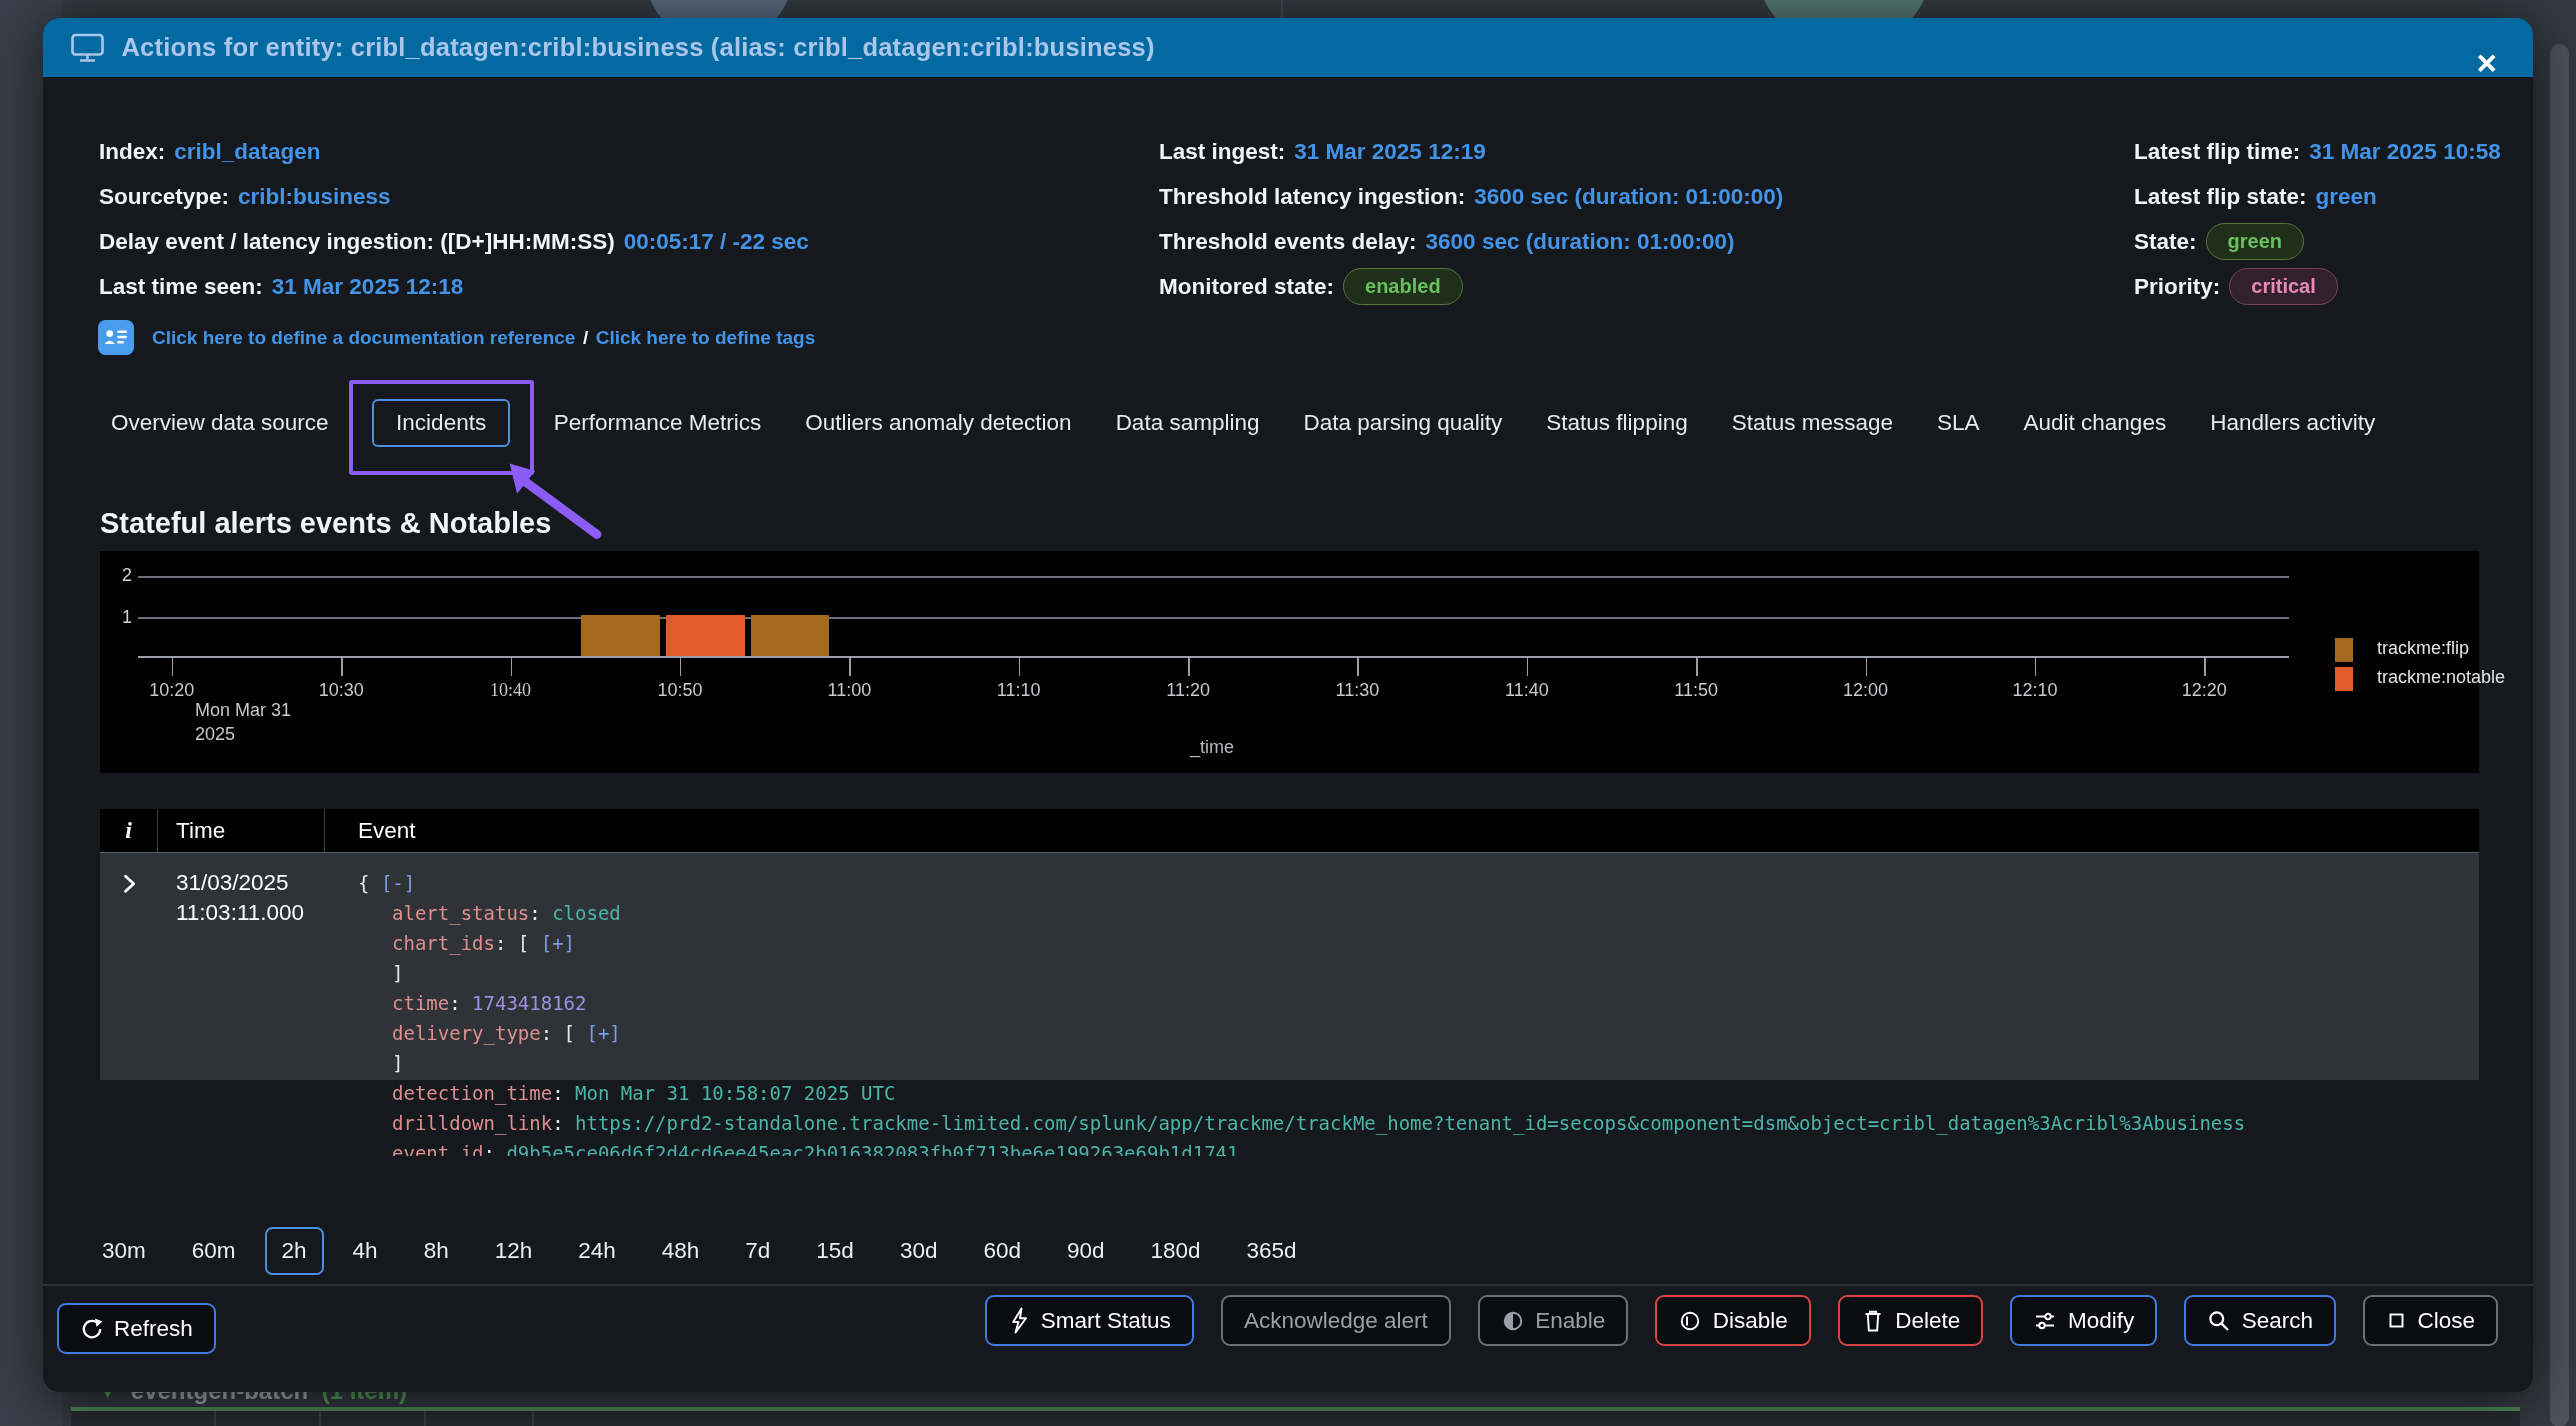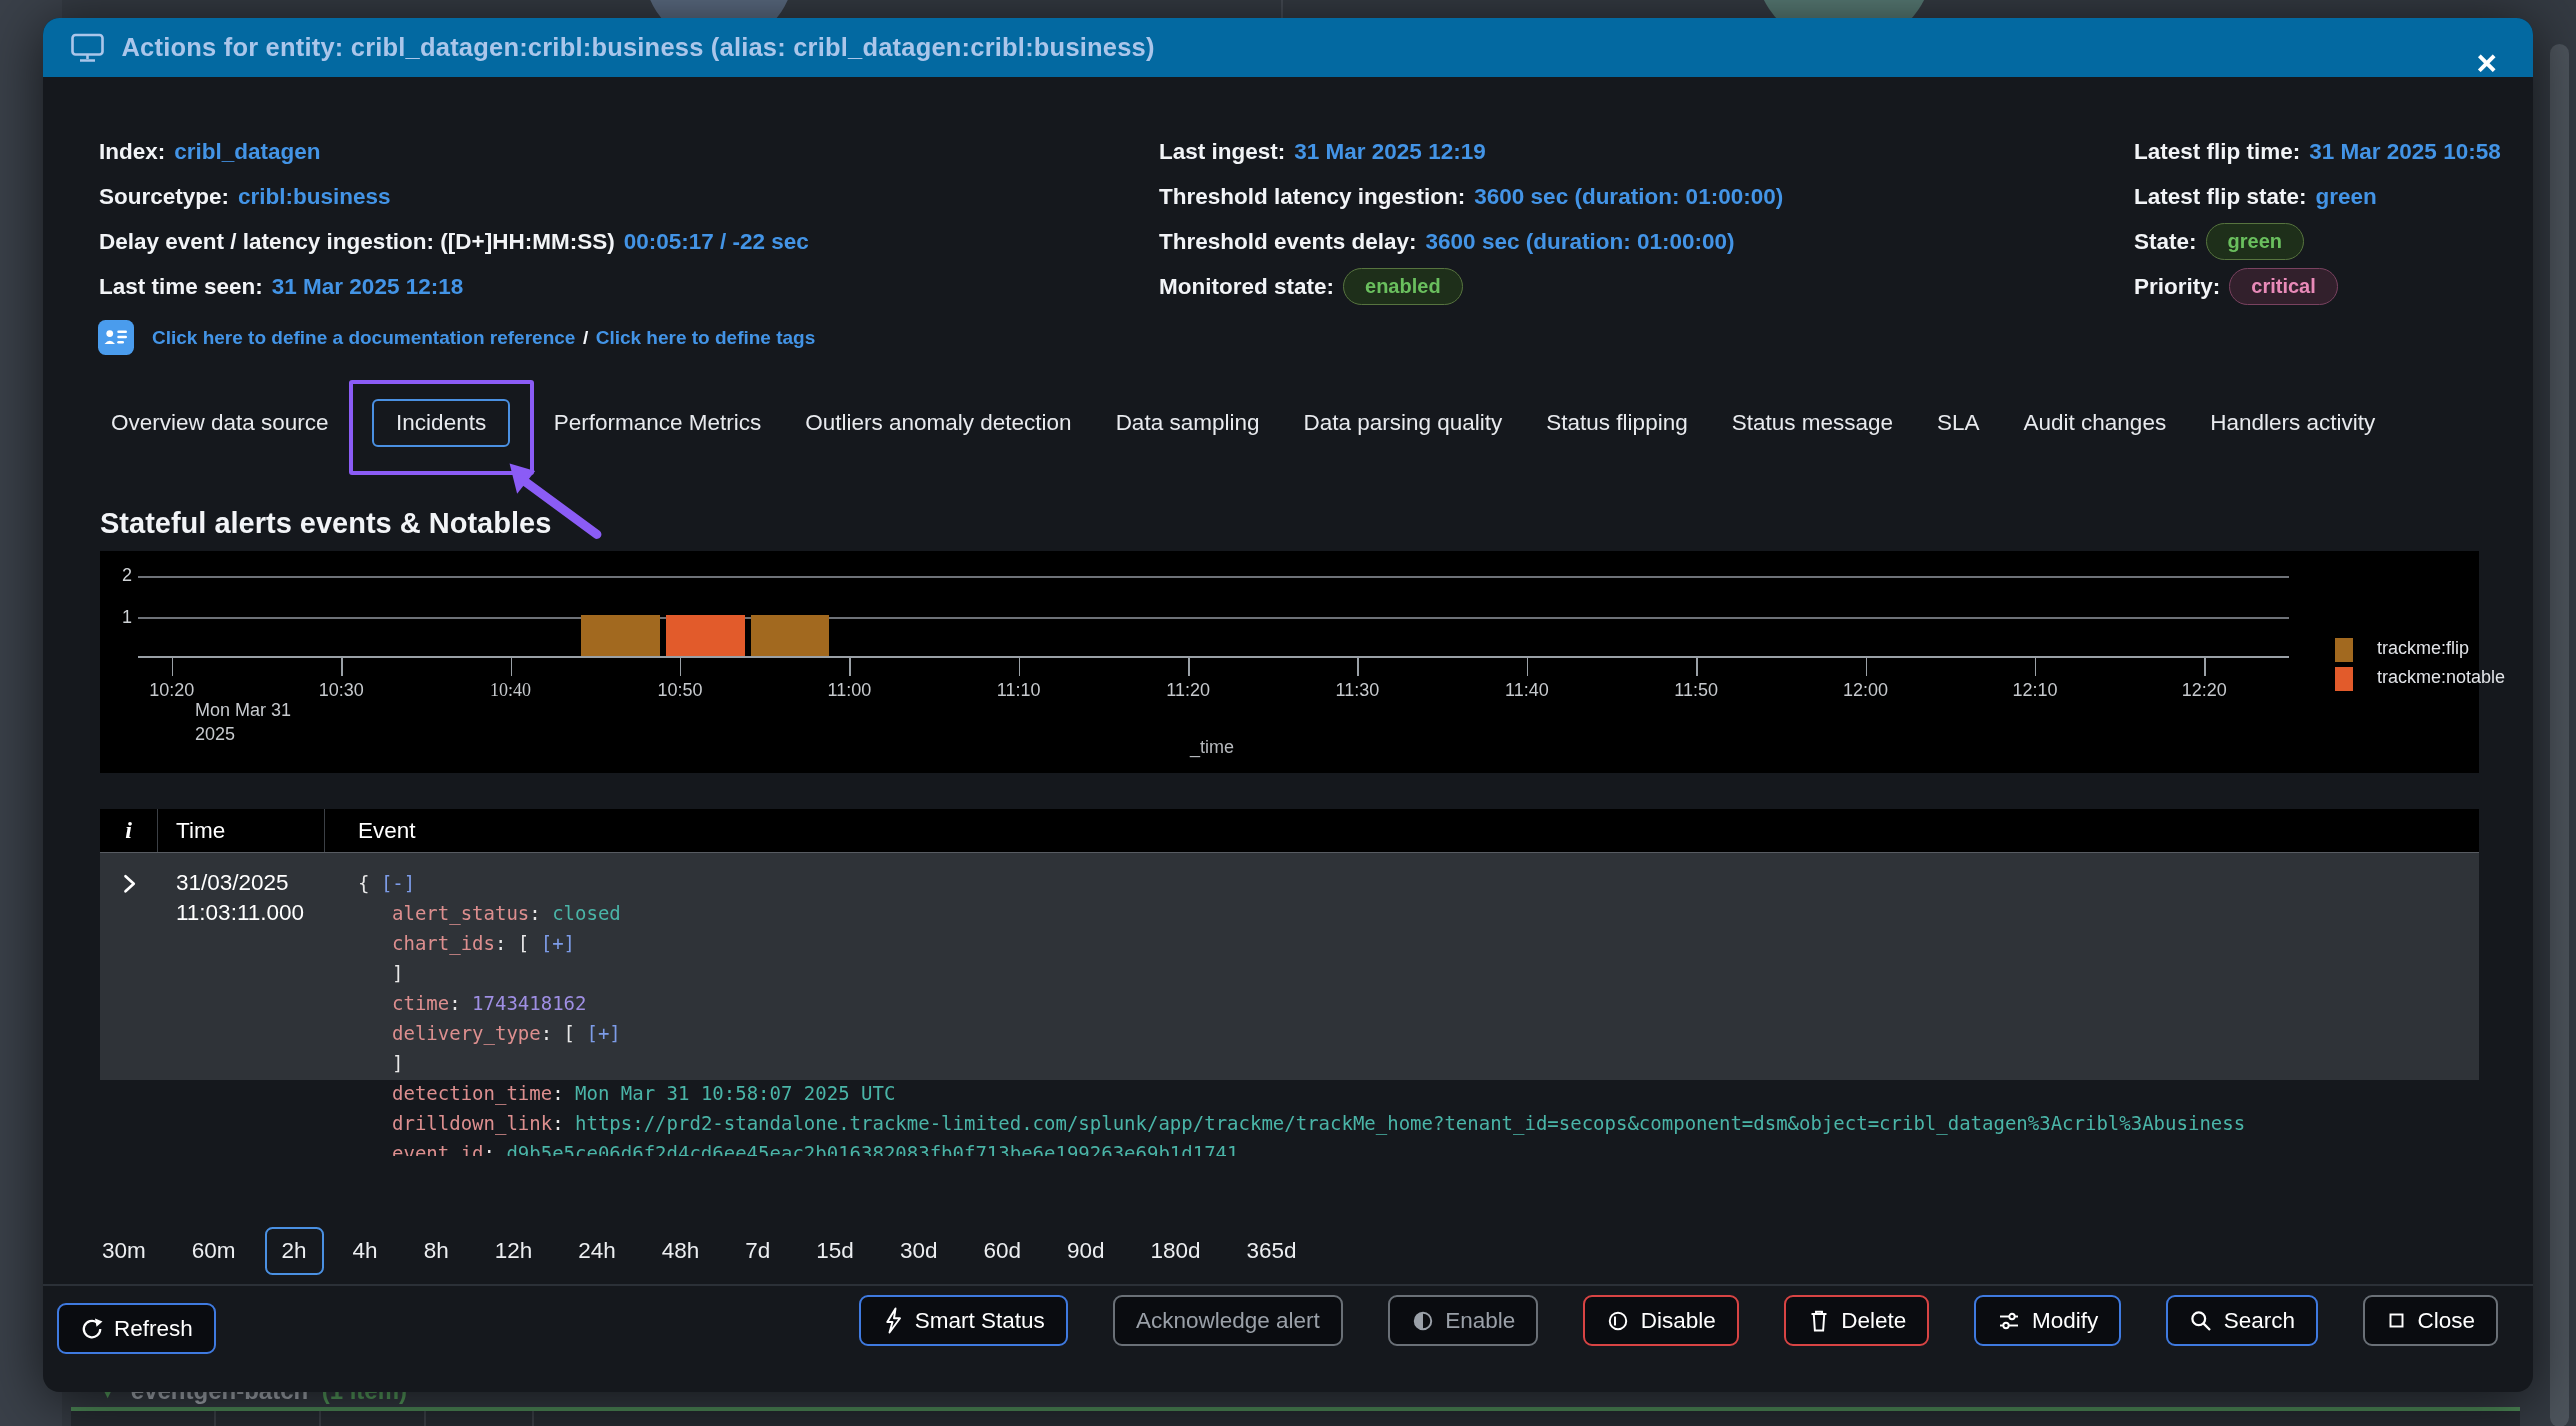--- a/index.html
+++ b/index.html
@@ -95,21 +95,21 @@
   .fdivider { position:absolute; left:0; top:1266px; width:100%; height:1.5px; background:#2b3037; }
   .footer { position:absolute; left:0; top:1277px; width:100%; height:65px; }
   .btn { height:51px; display:inline-flex; align-items:center; gap:10.5px; padding:0 21px;
     background:#0a0c10; border-radius:9px; font-family:inherit; font-size:22.5px; color:#fff; cursor:pointer; }
   .btn svg { flex:0 0 auto; }
   .btn.b-blue { border:2.3px solid #3f7ae0; }
   .btn.b-red  { border:2.3px solid #d84444; }
   .btn.b-gray { border:2.3px solid #6a7077; }
   .btn.disabled { color:#9aa0a8; }
   .btn-refresh { position:absolute; left:13.5px; top:8px; }
-  .fright { position:absolute; right:35px; top:0; display:flex; gap:45px; }
+  .fright { position:absolute; right:35px; top:0; display:flex; gap:27px; }
 </style>
 </head>
 <body>
 
 <div class="screen">
 
   <div class="bg-strip"></div>
   <div class="bg-arc left"></div>
   <div class="bg-arc right"></div>
   <div class="bg-topline"></div>

